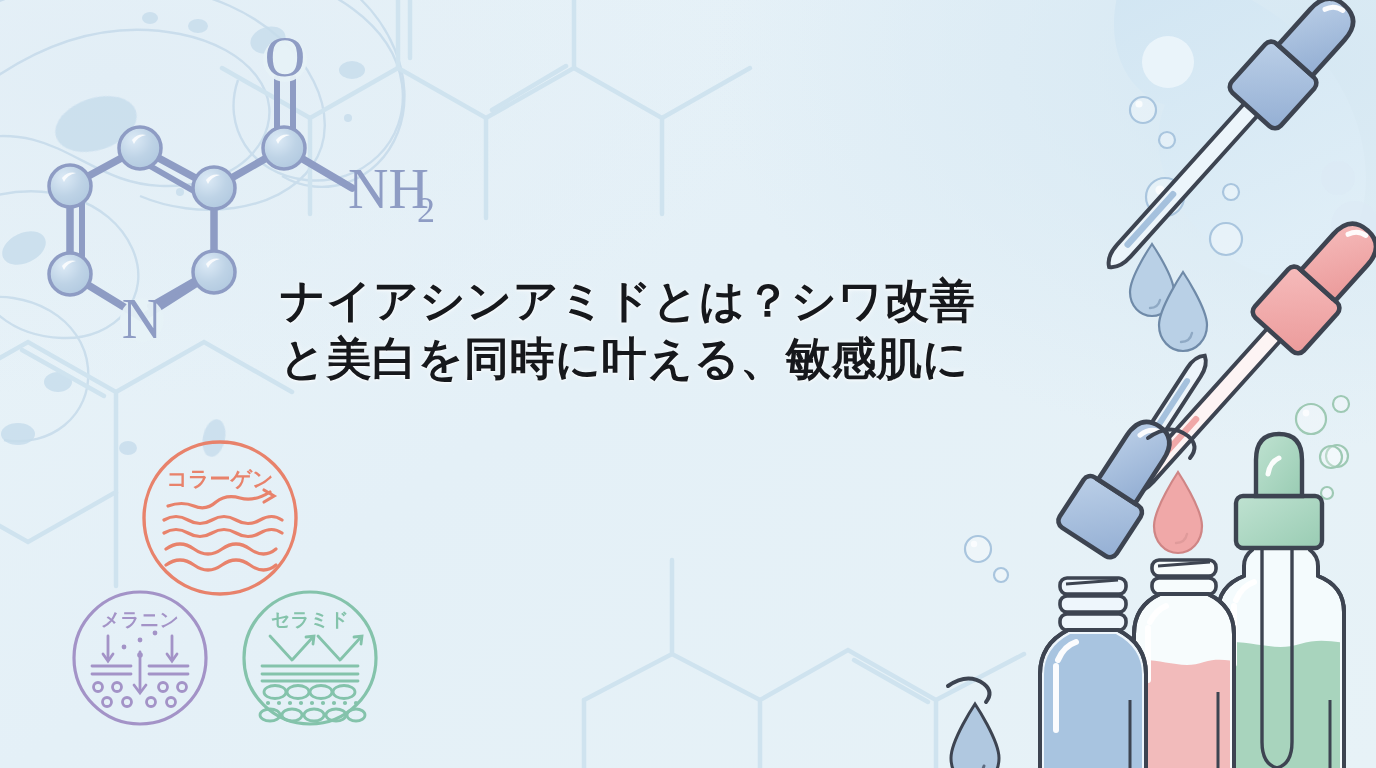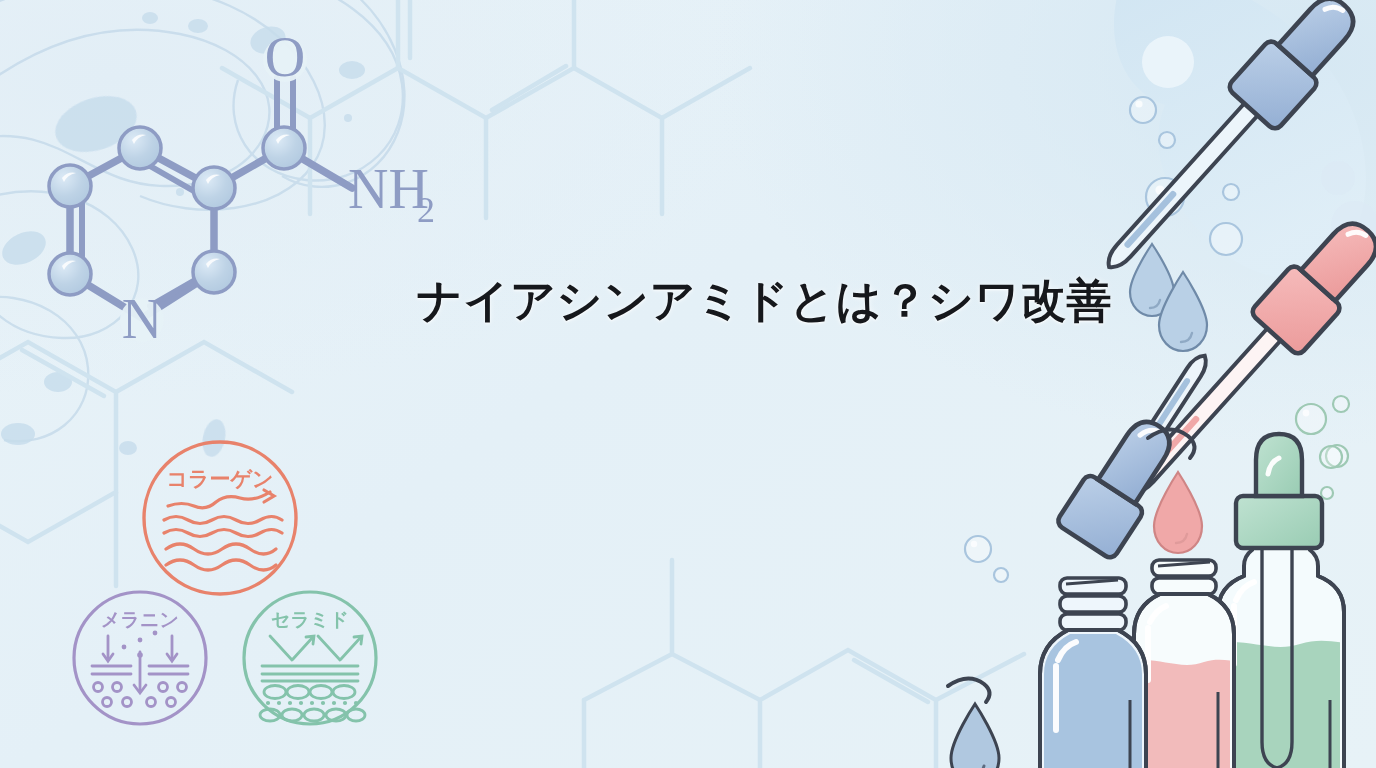--- a/index.html
+++ b/index.html
@@ -20,21 +20,21 @@
       radial-gradient(ellipse 70% 60% at 8% 10%, #e2eef6 0%, rgba(226,238,246,0) 70%),
       radial-gradient(ellipse 60% 70% at 95% 8%, #d6e8f3 0%, rgba(214,232,243,0) 72%),
       linear-gradient(145deg, #e9f3f8 0%, #e4f0f7 45%, #e7f2f7 100%);
   }
   svg.layer { position:absolute; top:0; left:0; width:1376px; height:768px; }
 
   #title-block {
     position:absolute;
     left:280px; top:272px;
     width:832px;
-    text-align:right;
+    text-align:left;
     z-index:40;
   }
   #title-block .tline {
     font-size:45px;
     font-weight:700;
     line-height:58px;
     color:#16181c;
     letter-spacing:0.5px;
     white-space:nowrap;
     text-shadow:0 1px 2px rgba(255,255,255,0.85), 0 0 6px rgba(255,255,255,0.6);
@@ -461,15 +461,16 @@
       <path d="M1148 438 q22 -16 40 -2 q12 10 2 22" fill="none" stroke="#3d4451" stroke-width="4" stroke-linecap="round"></path>
     </g>
     <g>
       <path d="M948 686 q20 -14 36 -2 q10 8 2 18" fill="none" stroke="#3d4451" stroke-width="4" stroke-linecap="round"></path>
     </g>
 
   </svg>
 
   <div id="title-block">
     <div class="tline">ナイアシンアミドとは？シワ改善</div>
+    <div class="tline">と美白を同時に叶える、敏感肌に</div>
   </div>
 
 </div>
 
 </body></html>

